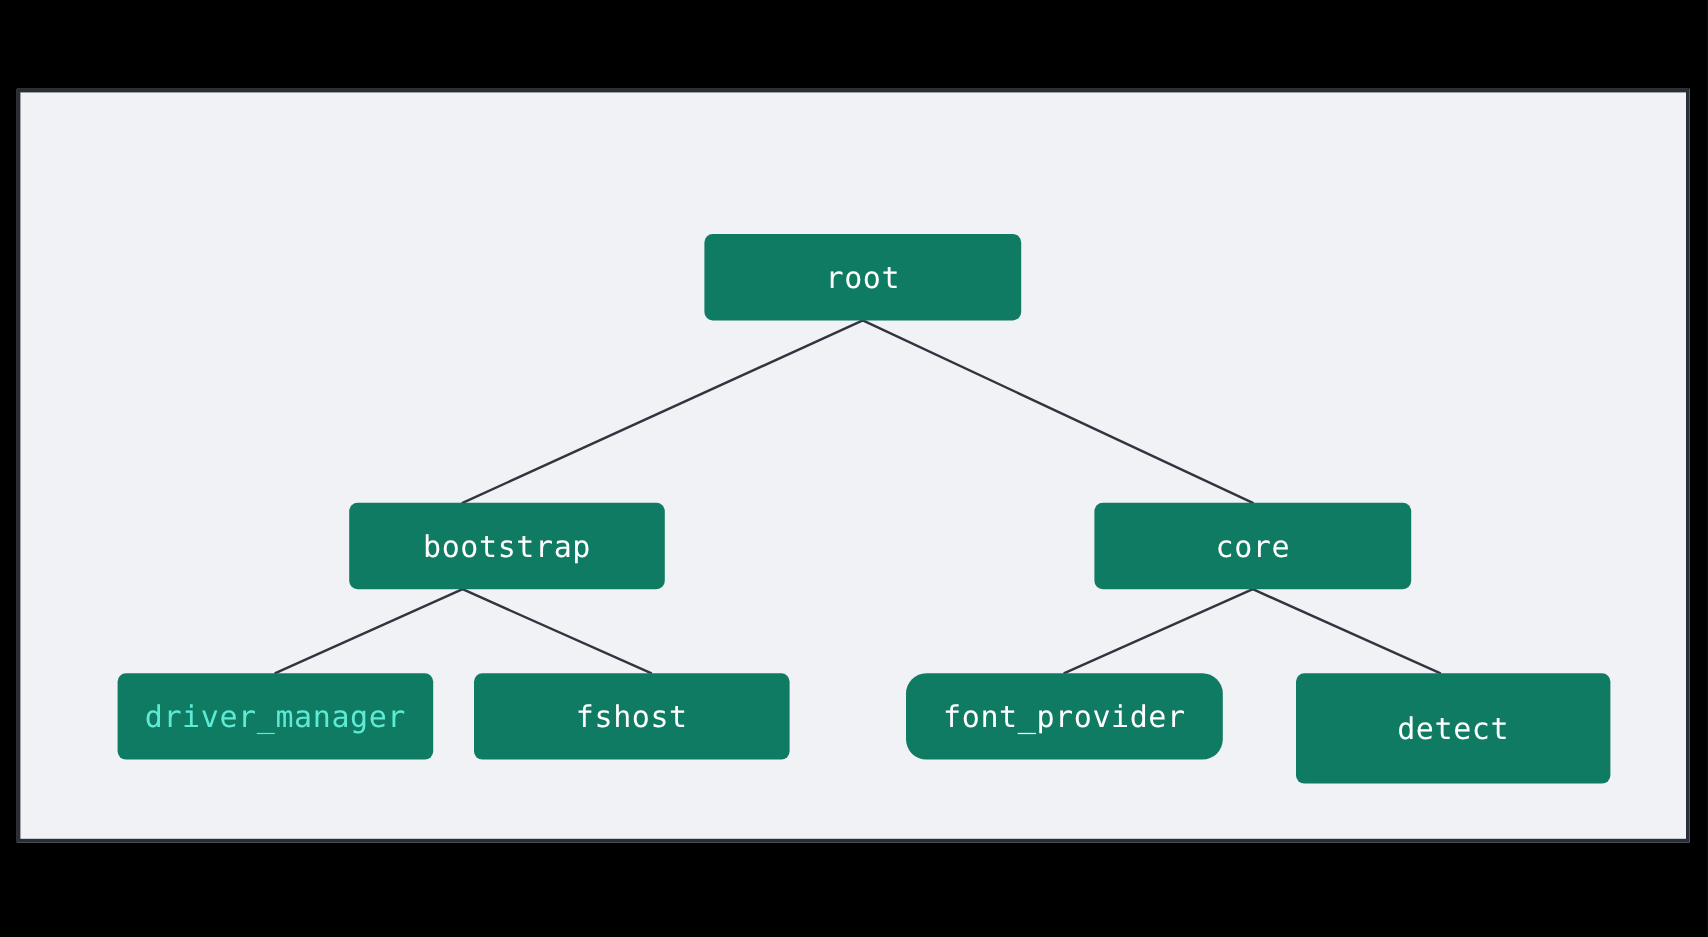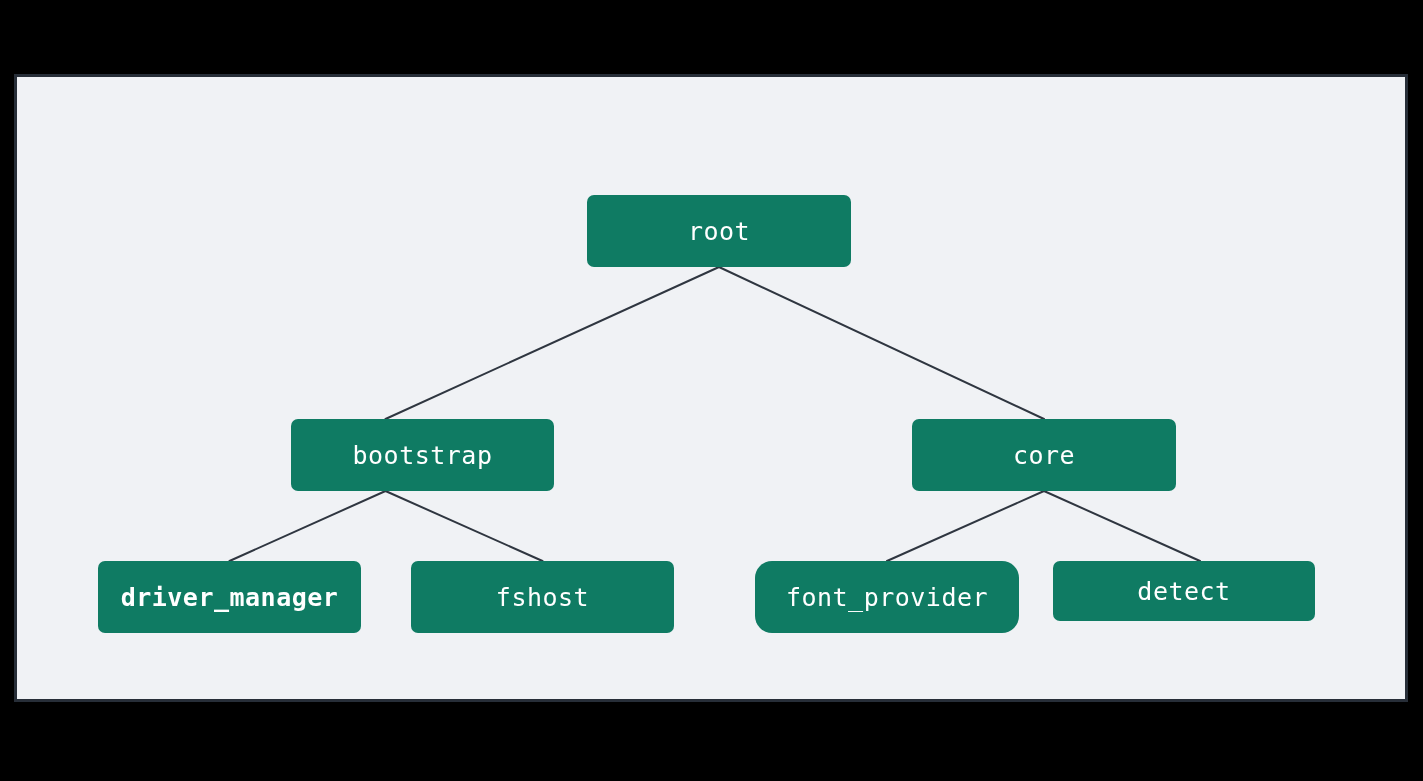--- a/index.html
+++ b/index.html
@@ -90,26 +90,26 @@
         <div class="tree-node" style="left: 570px; top: 118px; width: 264px; height: 72px; background: rgb(15, 123, 99); border-radius: 7px;">
           <span class="tree-node-label" style="color: rgb(255, 255, 255);">root</span>
         </div>
         <div class="tree-node" style="left: 237px; top: 342px; width: 263px; height: 72px; background: rgb(15, 123, 99); border-radius: 7px; margin-left: 37px;">
           <span class="tree-node-label" style="color: rgb(255, 255, 255);">bootstrap</span>
         </div>
         <div class="tree-node" style="left: 895px; top: 342px; width: 264px; height: 72px; background: rgb(15, 123, 99); border-radius: 7px;">
           <span class="tree-node-label" style="color: rgb(255, 255, 255);">core</span>
         </div>
         <div class="tree-node" style="left: 81px; top: 484px; width: 263px; height: 72px; background: rgb(15, 123, 99); border-radius: 7px;">
-          <span class="tree-node-label" style="color: #ffffff; font-weight: bold;">driver_manager</span>
+          <span class="tree-node-label" style="color: #5eead4;">driver_manager</span>
         </div>
-        <div class="tree-node" style="left: 394px; top: 484px; width: 263px; height: 72px; background: rgb(15, 123, 99); border-radius: 7px;">
+        <div class="tree-node" style="left: 378px; top: 484px; width: 263px; height: 72px; background: rgb(15, 123, 99); border-radius: 7px;">
           <span class="tree-node-label" style="color: rgb(255, 255, 255);">fshost</span>
         </div>
         <div class="tree-node" style="left: 738px; top: 484px; width: 264px; height: 72px; background: rgb(15, 123, 99); border-radius: 17px;">
           <span class="tree-node-label" style="color: rgb(255, 255, 255);">font_provider</span>
         </div>
-        <div class="tree-node" style="left: 1036px; top: 484px; width: 262px; height: 60px; background: rgb(15, 123, 99); border-radius: 7px;">
+        <div class="tree-node" style="left: 1063px; top: 484px; width: 262px; height: 92px; background: rgb(15, 123, 99); border-radius: 7px;">
           <span class="tree-node-label" style="color: rgb(255, 255, 255);">detect</span>
         </div>
       </div>
   </div>
 </div>
 
 </body></html>

